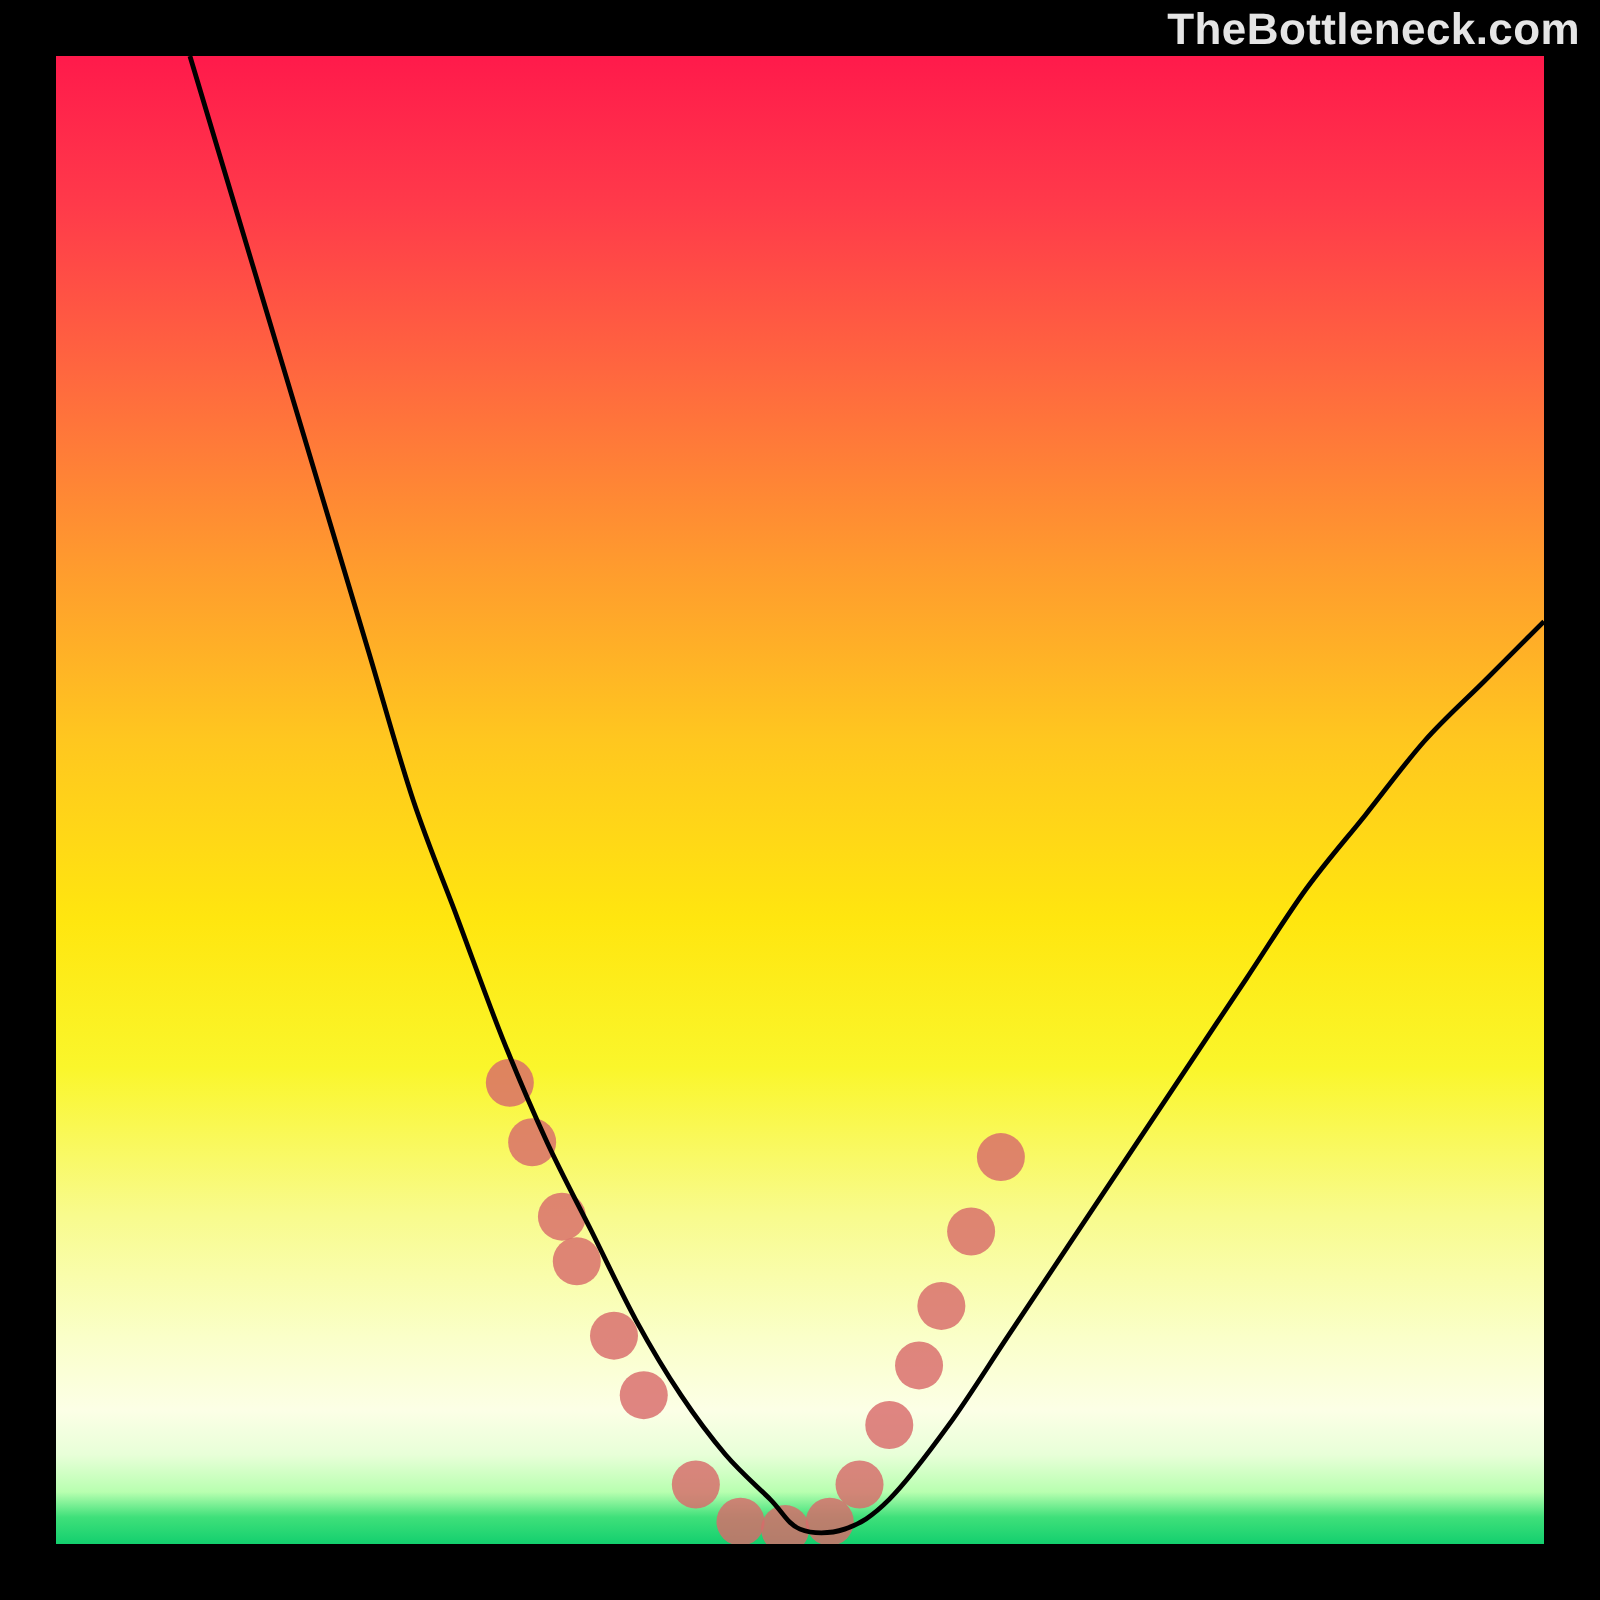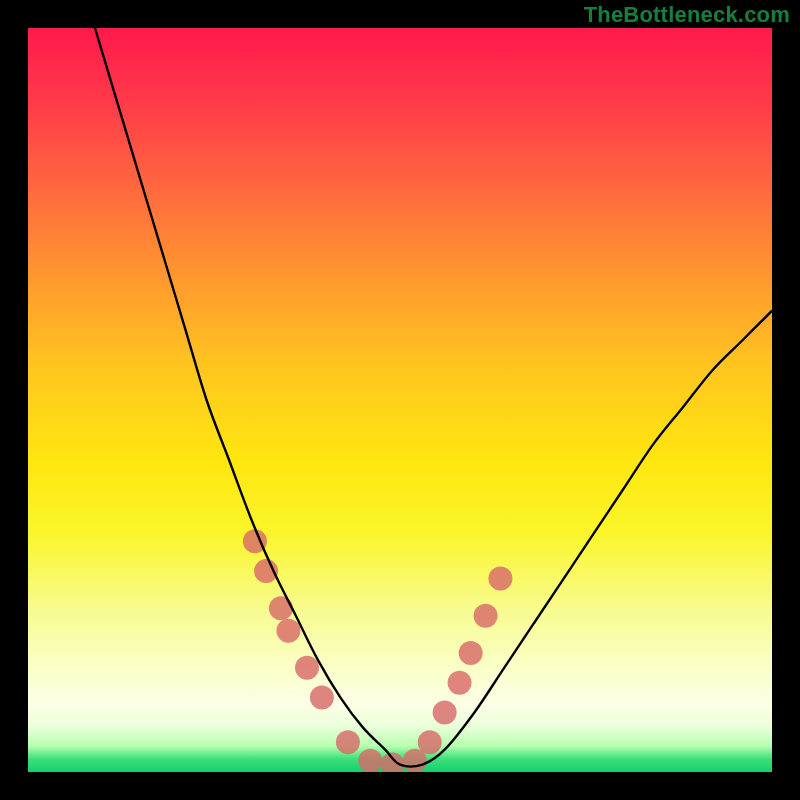--- a/index.html
+++ b/index.html
@@ -48,21 +48,21 @@
       #13cf6e 100%
     );
   }
   .watermark {
     position: absolute;
     top: 2px;
     right: 10px;
     font-family: Arial, Helvetica, sans-serif;
     font-size: 22px;
     font-weight: 600;
-    color: #15803d;
+    color: #e5e5e5;
     letter-spacing: 0.2px;
     user-select: none;
     z-index: 50;
   }
   svg.curve {
     position: absolute;
     left: 0;
     top: 0;
     width: 744px;
     height: 744px;

